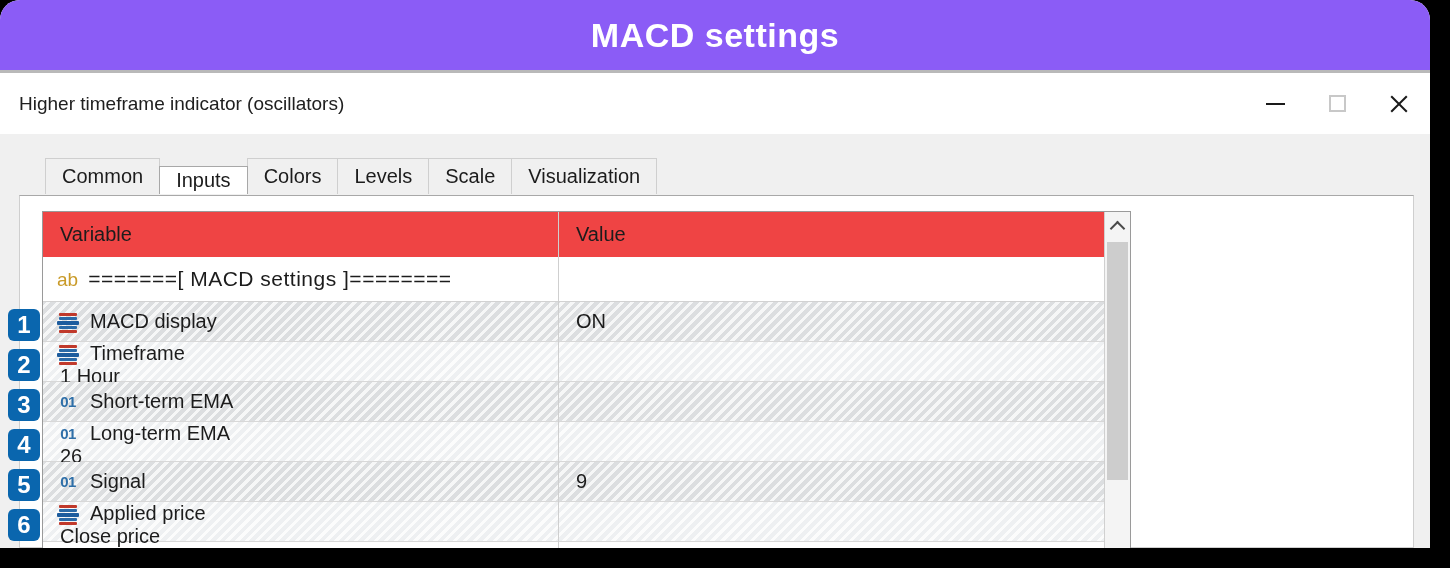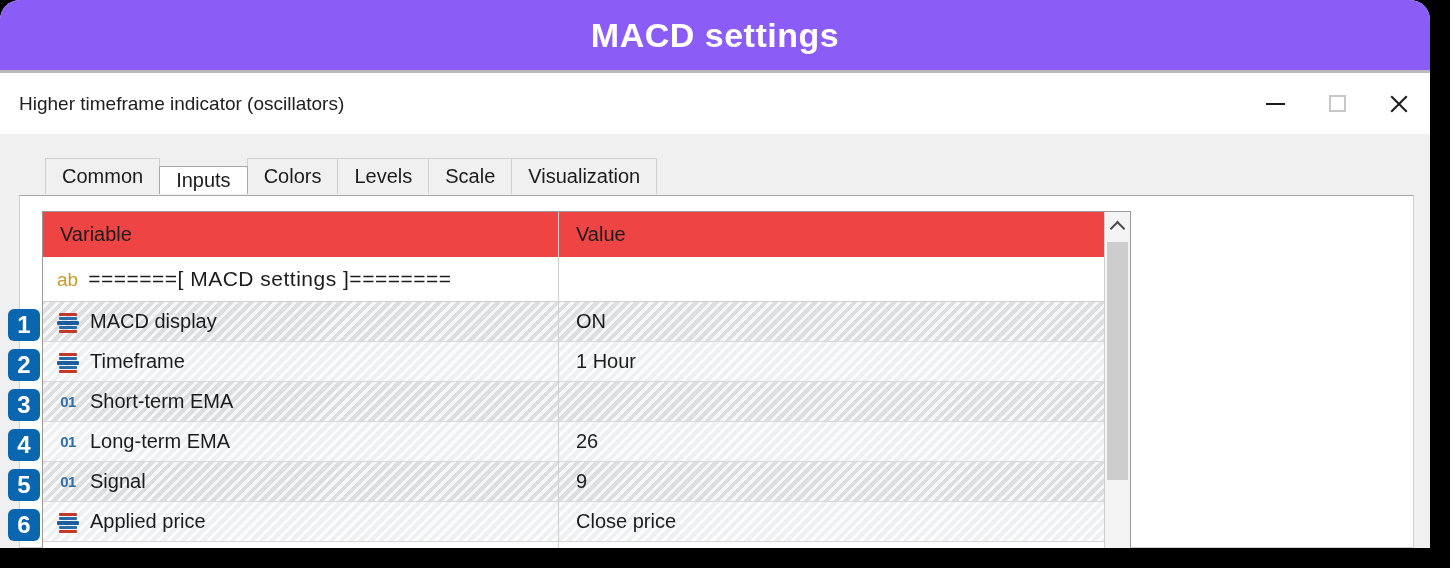--- a/index.html
+++ b/index.html
@@ -256,20 +256,21 @@
       rgba(0,0,0,0) 7px);
   }
   .row.light {
     background-color: #eef0f2;
     background-image: repeating-linear-gradient(
       -45deg,
       rgba(255,255,255,0.8) 0px,
       rgba(255,255,255,0.8) 3px,
       rgba(0,0,0,0) 3px,
       rgba(0,0,0,0) 7px);
+    flex-direction: column;
   }
   .cell-var {
     width: 516px;
     display: flex;
     align-items: center;
     padding-left: 14px;
     box-sizing: border-box;
   }
   .cell-val {
     flex: 1;

